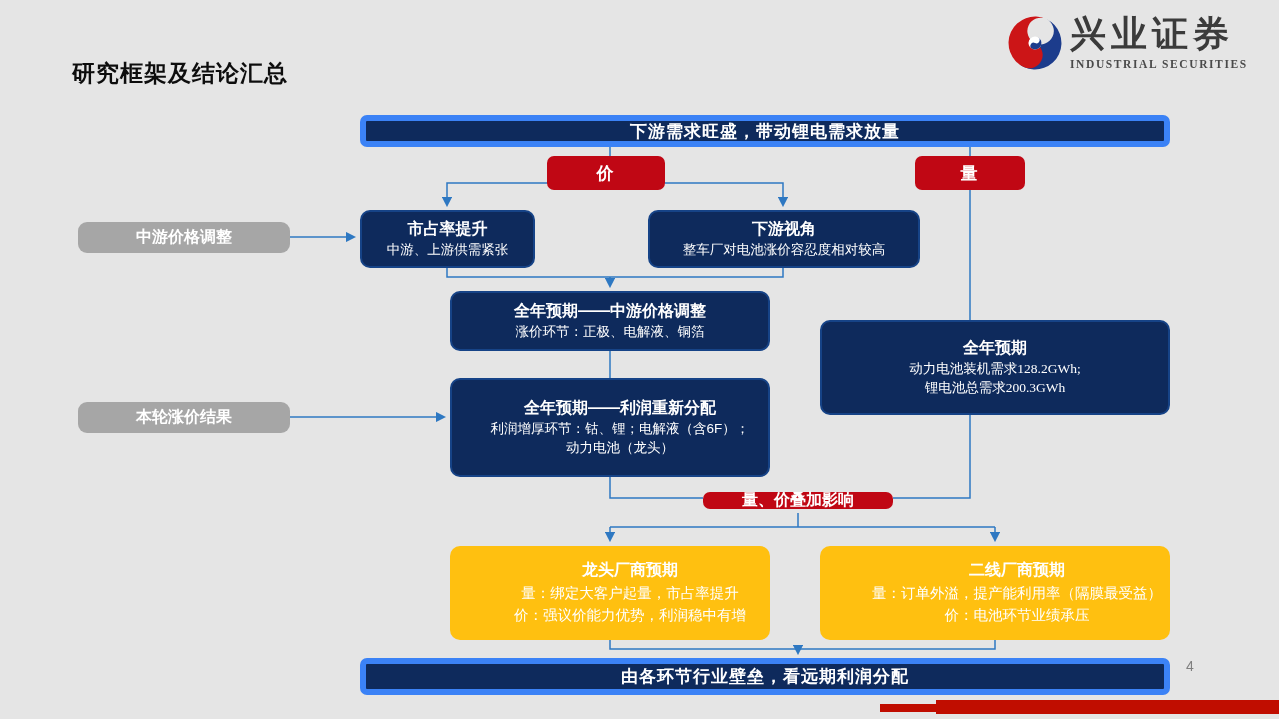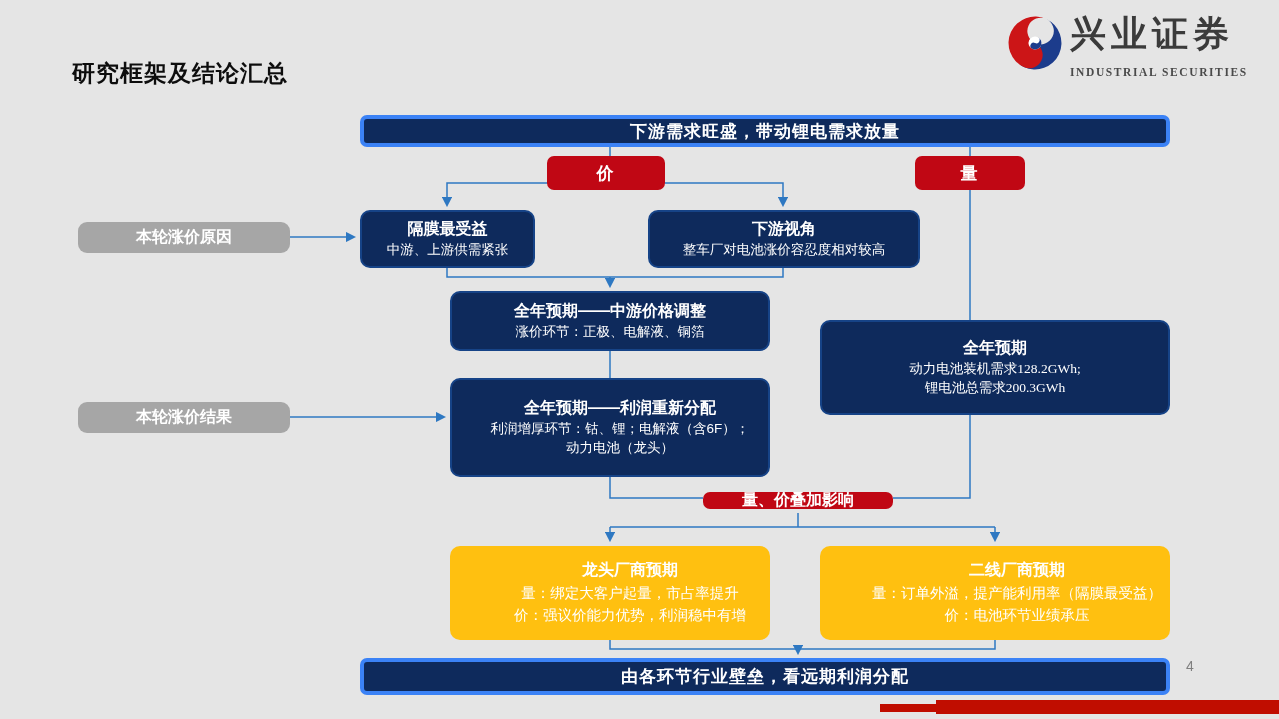--- a/index.html
+++ b/index.html
@@ -4,36 +4,36 @@
 <style>
   html,body{margin:0;padding:0;background:#ffffff;}
   .slide{position:relative;width:1279px;height:719px;background:#e5e5e5;overflow:hidden;
          font-family:"Liberation Sans",sans-serif;}
   .connectors{position:absolute;left:0;top:0;z-index:0;}
   .box{position:absolute;box-sizing:border-box;display:flex;flex-direction:column;
        align-items:center;justify-content:center;text-align:center;z-index:2;}
   .navy{background:#0E2A5C;border:2px solid #164387;border-radius:10px;color:#ffffff;}
   .navy .bt{font-weight:bold;font-size:16px;line-height:1.35;}
   .navy .bd{font-size:13.5px;line-height:1.45;}
-  .banner{background:#0E2A5C;border:4px solid #3b82f6;border-radius:7px;color:#ffffff;
+  .banner{background:#0E2A5C;border:6px solid #3b82f6;border-radius:7px;color:#ffffff;
           font-weight:bold;font-size:17px;letter-spacing:1px;}
   .redtag{background:#C00714;border-radius:7px;color:#ffffff;font-weight:bold;font-size:17px;
           letter-spacing:2px;}
   .graytag{background:#A6A6A6;border-radius:9px;color:#ffffff;font-weight:bold;font-size:16px;}
   .yellow{background:#FFC010;border-radius:10px;color:#ffffff;}
   .yellow .bt{font-weight:bold;font-size:16px;line-height:1.4;}
   .yellow .bd{font-size:14.5px;line-height:1.55;}
   .serifline{font-family:"Liberation Serif",serif;font-size:15px;}
   .page-title{position:absolute;left:72px;top:58px;font-size:23px;font-weight:800;color:#0d0d0d;
               letter-spacing:1px;z-index:2;}
   .logo{position:absolute;left:1008px;top:16px;display:flex;align-items:flex-start;gap:8px;z-index:2;}
   .logo-cn{font-size:36px;font-weight:bold;color:#3b3b3b;letter-spacing:5px;line-height:1.05;
            font-family:"Liberation Serif",serif;}
   .logo-en{font-size:11.5px;letter-spacing:1.6px;color:#4a4a4a;font-weight:bold;
-           font-family:"Liberation Serif",serif;margin-top:12px;text-align:left;}
+           font-family:"Liberation Serif",serif;margin-top:4px;text-align:left;}
   .page-number{position:absolute;left:1186px;top:658px;font-size:14px;color:#7f7f7f;z-index:2;}
   .redbar-thin{position:absolute;left:880px;top:704px;width:58px;height:8px;background:#C00D00;z-index:2;}
   .redbar-main{position:absolute;left:936px;top:700px;width:343px;height:14px;background:#C00D00;z-index:2;}
 </style>
 </head>
 <body>
 
 <div class="slide">
 
   <svg class="connectors" width="1279" height="719" viewBox="0 0 1279 719">
@@ -79,26 +79,26 @@
   </div>
 
   <div class="page-title">研究框架及结论汇总</div>
 
   <div class="box banner" style="left:360px;top:115px;width:810px;height:32px;">下游需求旺盛，带动锂电需求放量</div>
 
   <div class="box redtag" style="left:547px;top:156px;width:118px;height:34px;">价</div>
 
   <div class="box redtag" style="left:915px;top:156px;width:110px;height:34px;">量</div>
 
-  <div class="box graytag" style="left:78px;top:222px;width:212px;height:31px;">本轮涨价原因</div>
+  <div class="box graytag" style="left:78px;top:222px;width:212px;height:31px;">中游价格调整</div>
 
   <div class="box graytag" style="left:78px;top:402px;width:212px;height:31px;">本轮涨价结果</div>
 
   <div class="box navy" style="left:360px;top:210px;width:175px;height:58px;">
-    <span class="bt">隔膜最受益</span>
+    <span class="bt">市占率提升</span>
     <span class="bd">中游、上游供需紧张</span>
   </div>
 
   <div class="box navy" style="left:648px;top:210px;width:272px;height:58px;">
     <span class="bt">下游视角</span>
     <span class="bd">整车厂对电池涨价容忍度相对较高</span>
   </div>
 
   <div class="box navy" style="left:450px;top:291px;width:320px;height:60px;">
     <span class="bt">全年预期——中游价格调整</span>

